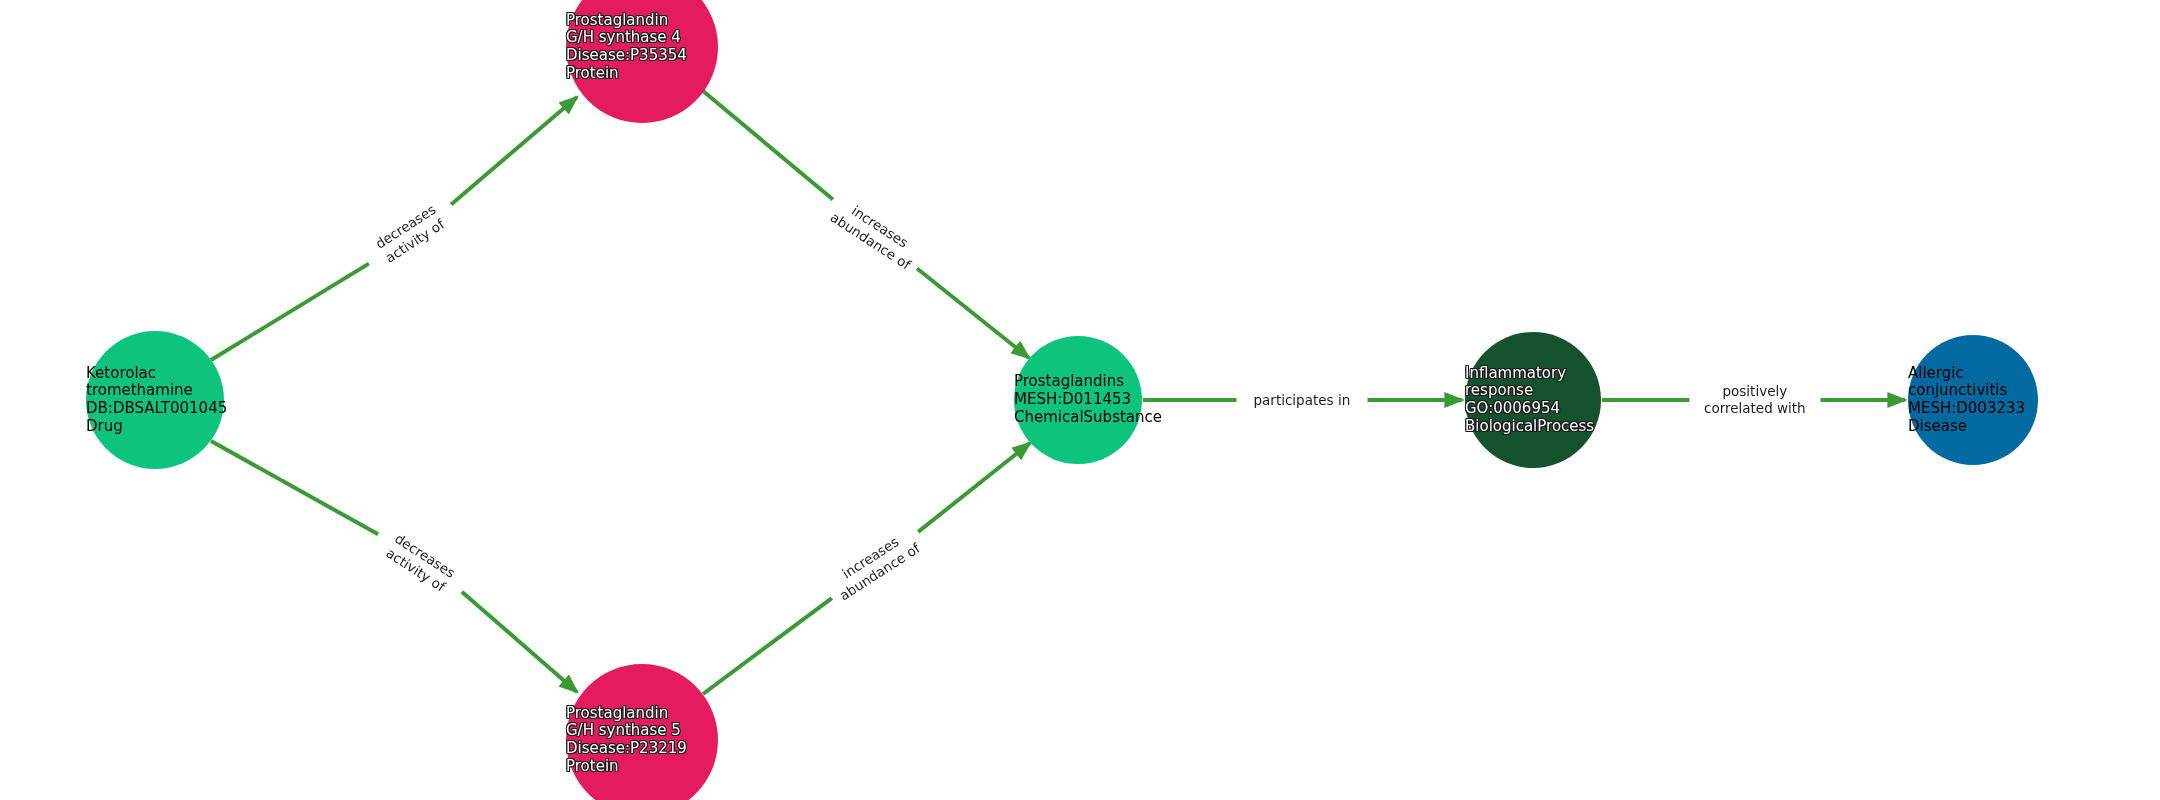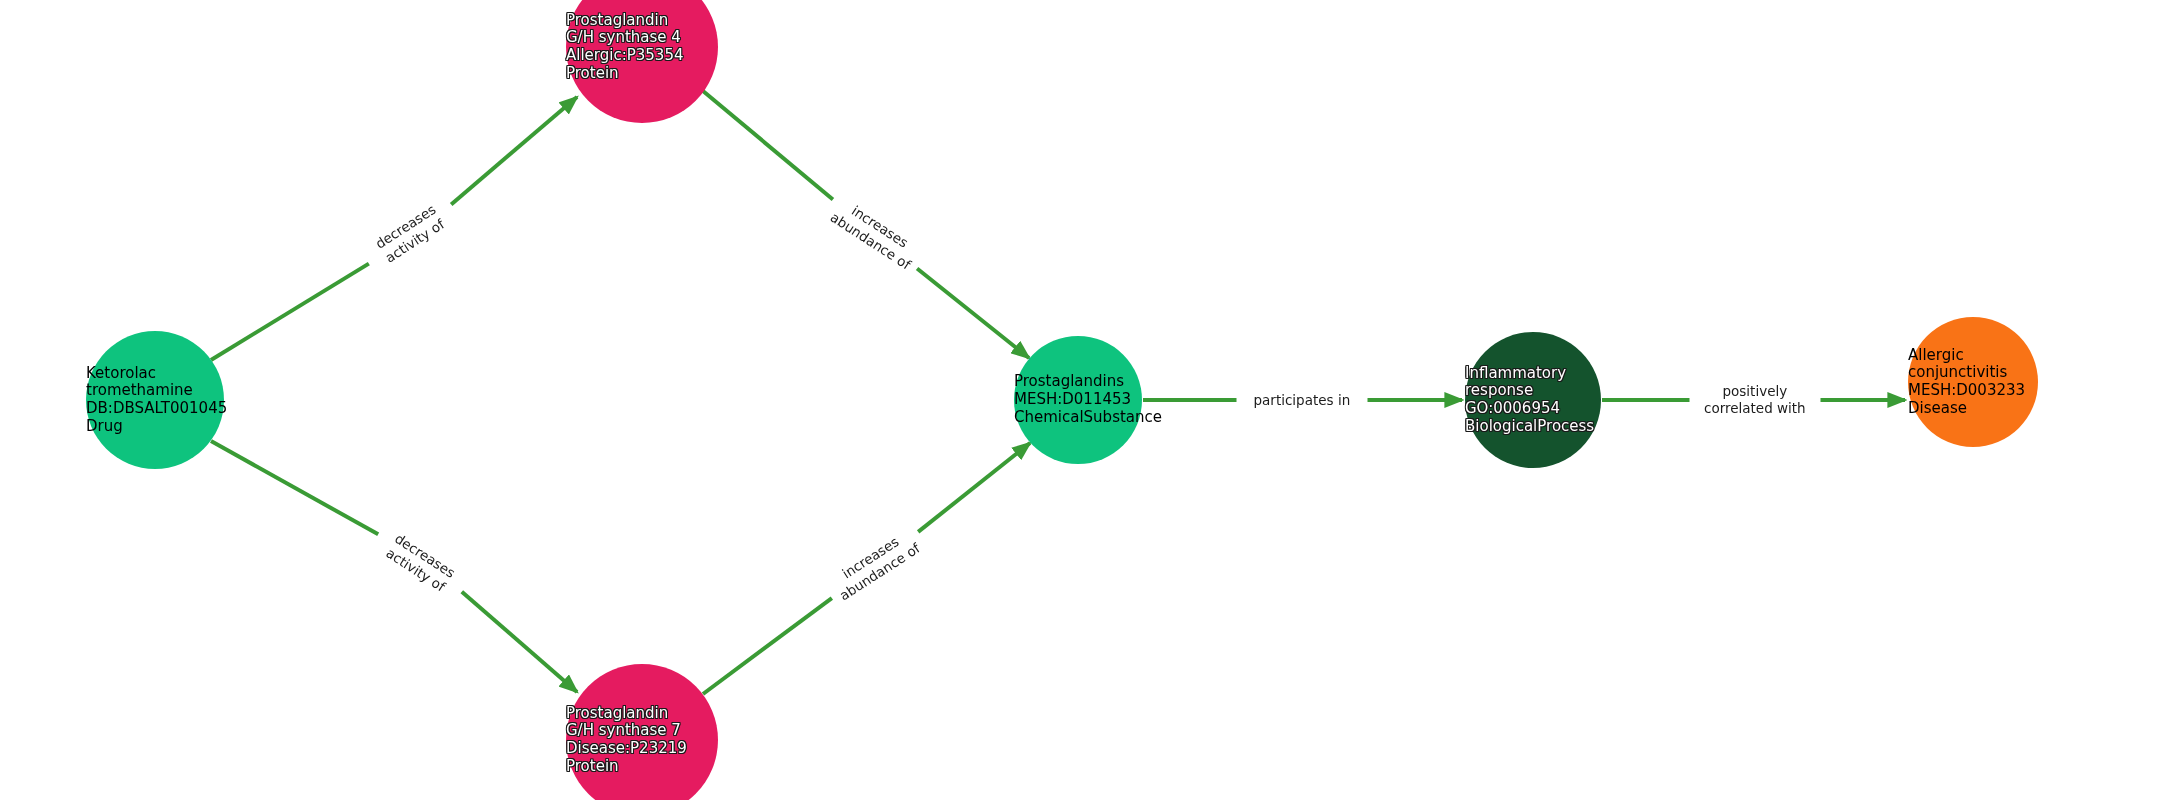--- a/index.html
+++ b/index.html
@@ -130,40 +130,40 @@
   <div id="nodes-group">
       <div class="node dark-label" style="left: 86px; top: 331px; width: 138px; height: 138px; background: rgb(14, 195, 126);">
         <span class="nline">Ketorolac</span>
         <span class="nline">tromethamine</span>
         <span class="nline">DB:DBSALT001045</span>
         <span class="nline">Drug</span>
       </div>
       <div class="node light-label" style="left: 566px; top: -29px; width: 152px; height: 152px; background: rgb(229, 27, 96);">
         <span class="nline">Prostaglandin</span>
         <span class="nline">G/H synthase 4</span>
-        <span class="nline">Allergic:P35354</span>
+        <span class="nline">Disease:P35354</span>
         <span class="nline">Protein</span>
       </div>
       <div class="node light-label" style="left: 566px; top: 664px; width: 152px; height: 152px; background: rgb(229, 27, 96);">
         <span class="nline">Prostaglandin</span>
-        <span class="nline">G/H synthase 7</span>
+        <span class="nline">G/H synthase 5</span>
         <span class="nline">Disease:P23219</span>
         <span class="nline">Protein</span>
       </div>
       <div class="node dark-label" style="left: 1014px; top: 336px; width: 128px; height: 128px; background: rgb(14, 195, 126);">
         <span class="nline">Prostaglandins</span>
         <span class="nline">MESH:D011453</span>
         <span class="nline">ChemicalSubstance</span>
       </div>
       <div class="node light-label" style="left: 1465px; top: 332px; width: 136px; height: 136px; background: #14532d;">
         <span class="nline">Inflammatory</span>
         <span class="nline">response</span>
         <span class="nline">GO:0006954</span>
         <span class="nline">BiologicalProcess</span>
       </div>
-      <div class="node dark-label" style="left: 1908px; top: 317px; width: 130px; height: 130px; background: #f97316;">
+      <div class="node dark-label" style="left: 1908px; top: 335px; width: 130px; height: 130px; background: #0369a1;">
         <span class="nline">Allergic</span>
         <span class="nline">conjunctivitis</span>
         <span class="nline">MESH:D003233</span>
         <span class="nline">Disease</span>
       </div>
     </div>
 </div>
 
 </body></html>

